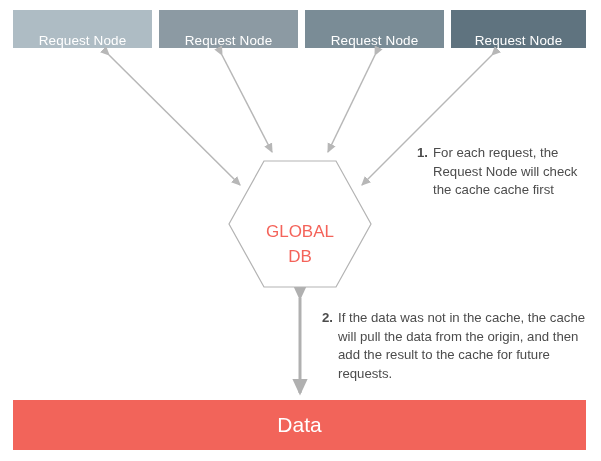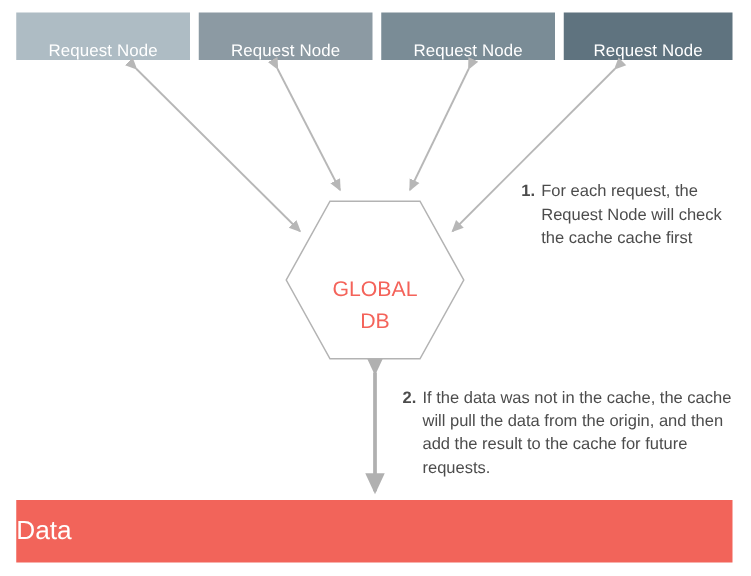--- a/index.html
+++ b/index.html
@@ -100,20 +100,21 @@
   
   .data-bar {
     position: absolute;
     left: 13px;
     top: 400px;
     width: 573px;
     height: 50px;
     background: #f2645a;
     display: flex;
     align-items: center;
+    justify-content: center;
     color: #ffffff;
     font-size: 21px;
   }
 </style>
 </head>
 <body>
 
 <div id="canvas">
 
   <div class="node-box node-0">

